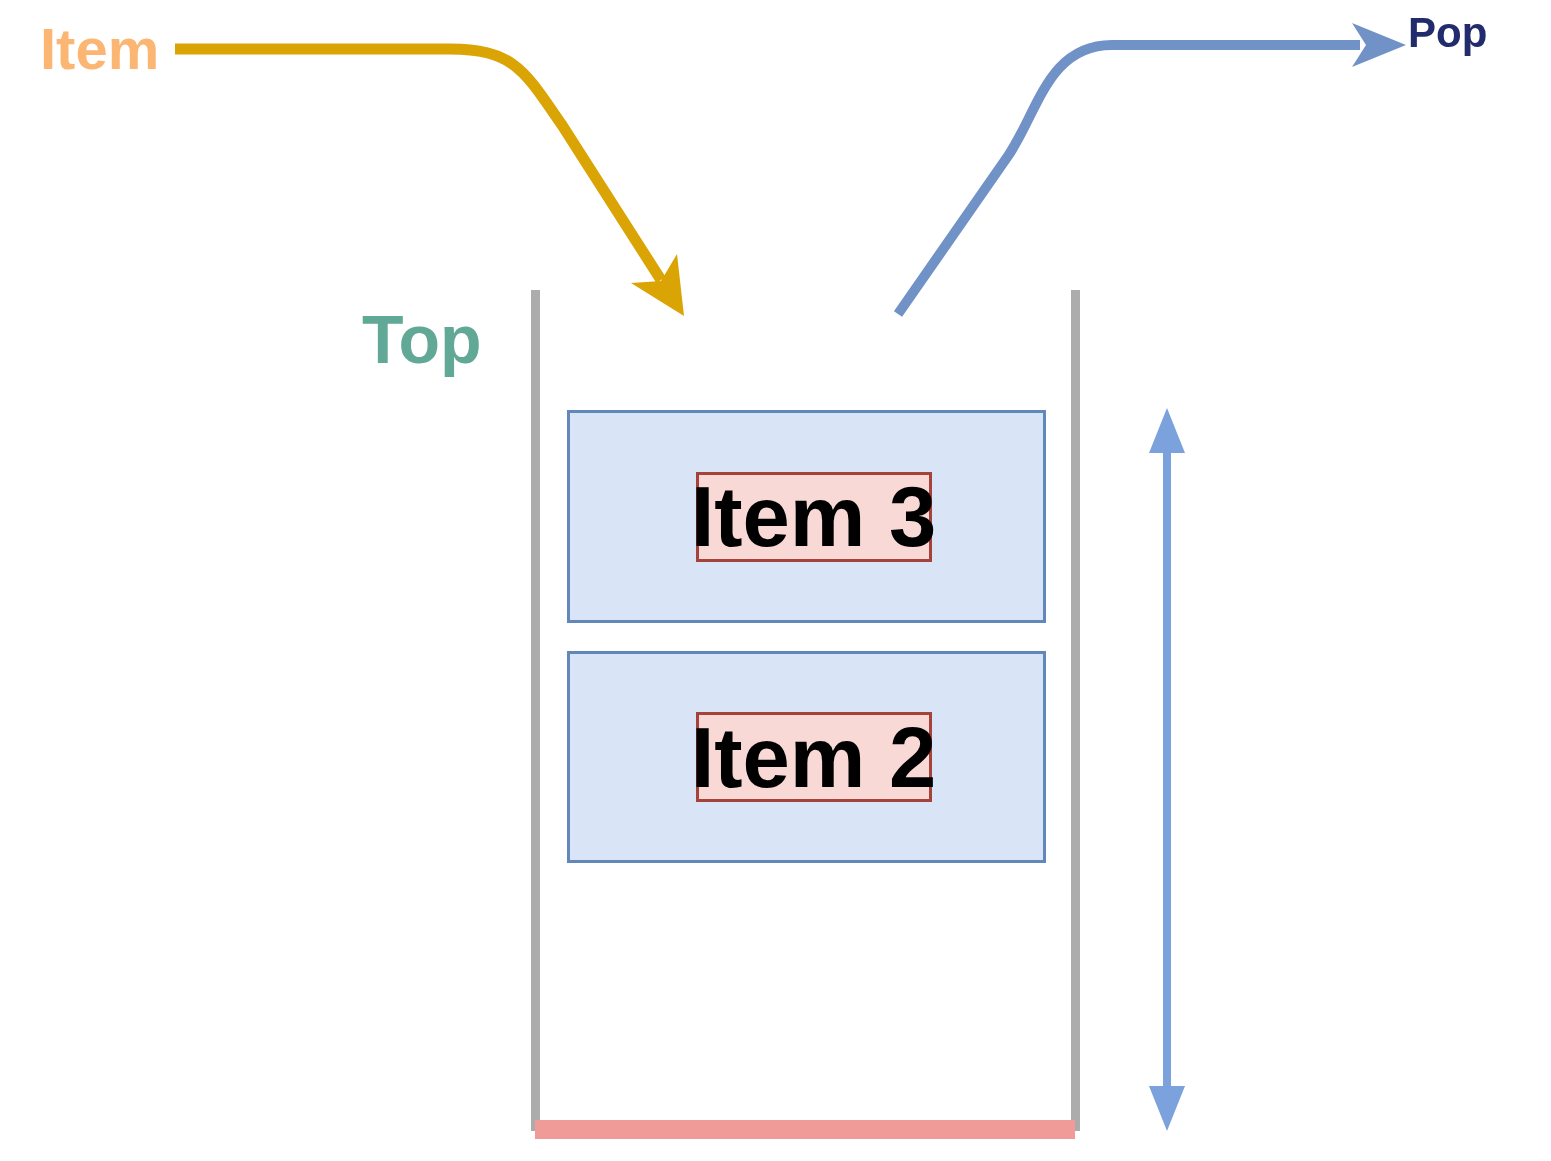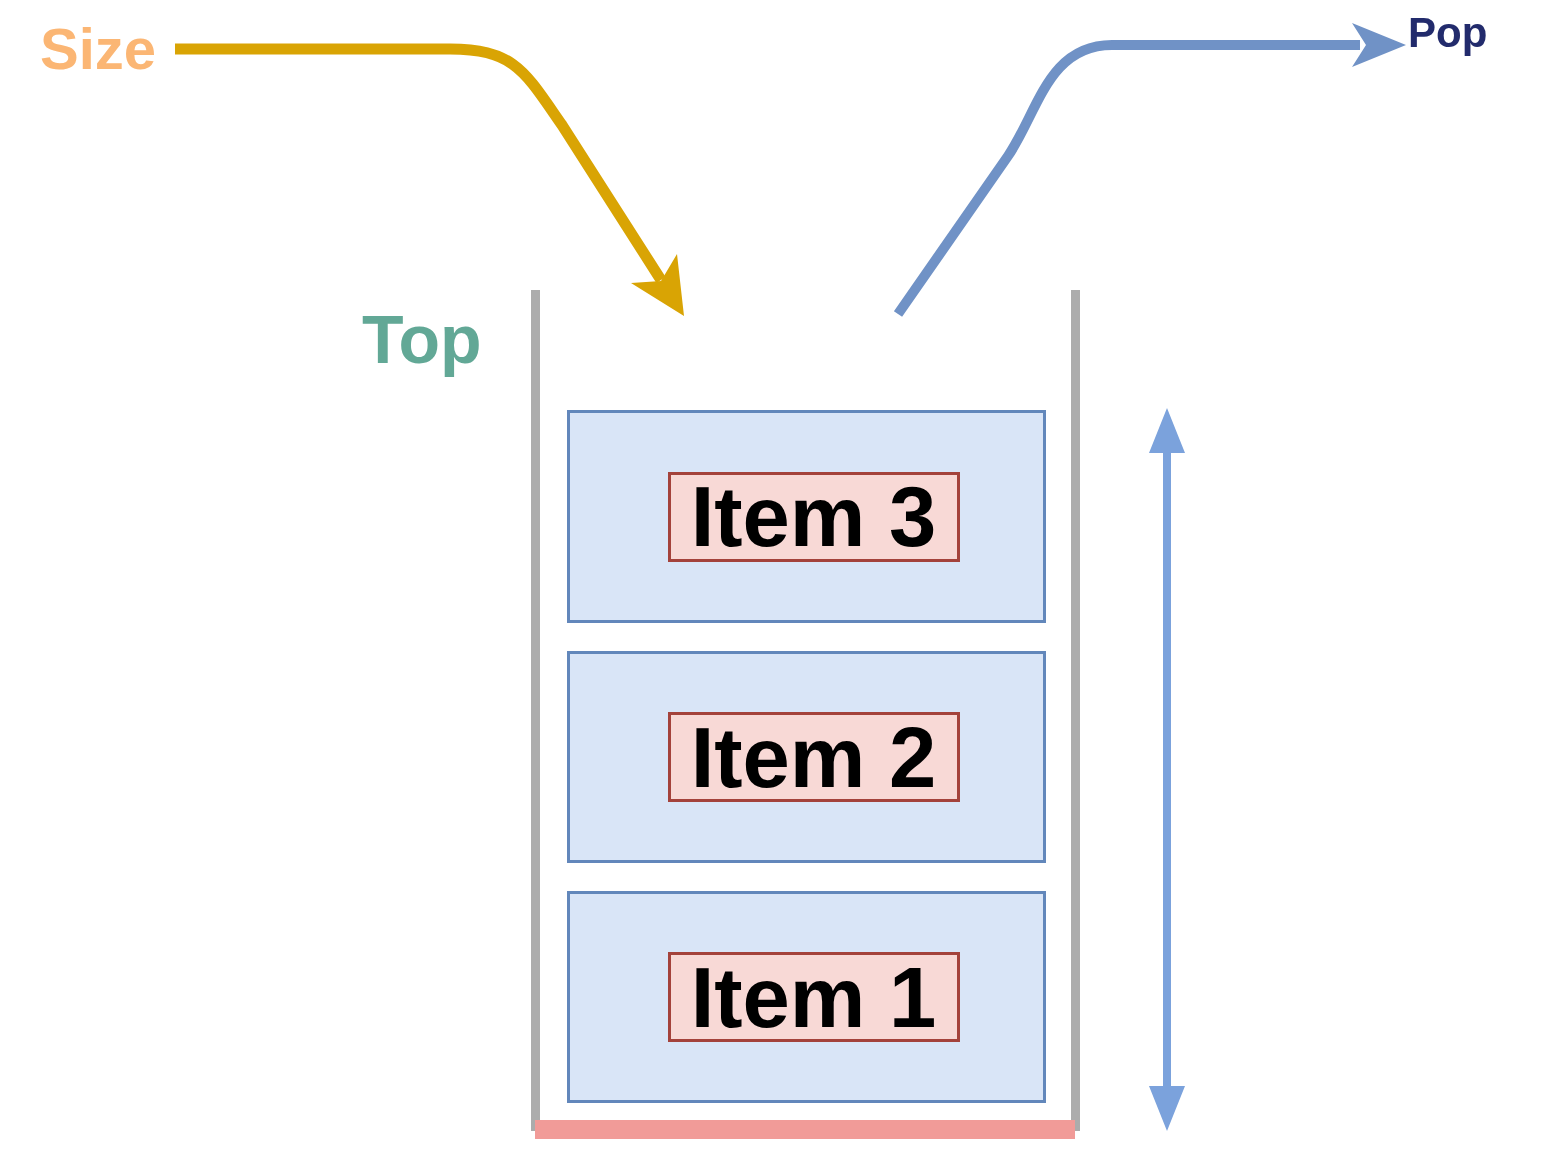--- a/index.html
+++ b/index.html
@@ -77,21 +77,21 @@
     border: 3px solid var(--item-border);
     display: flex;
     align-items: center;
     justify-content: center;
   }
   .item-0 { top: 410px; height: 213px; }
   .item-1 { top: 651px; }
   .item-2 { top: 891px; }
   .item-tag {
     box-sizing: border-box;
-    width: 292px;
+    width: 236px;
     height: 90px;
     background: var(--tag-fill);
     border: 3px solid var(--tag-border);
     color: var(--item-text);
     font-size: 85px;
     font-weight: bold;
     line-height: 1;
     display: flex;
     align-items: center;
     justify-content: center;
@@ -130,23 +130,18 @@
   <div class="item item-0">
     <div class="item-tag">
       <span>Item 3</span>
     </div>
   </div>
   <div class="item item-1">
     <div class="item-tag">
       <span>Item 2</span>
     </div>
   </div>
-  <div class="item item-2">
-    <div class="item-tag">
-      <span>Item 1</span>
-    </div>
-  </div>
 
-  <div class="lbl lbl-push">Size</div>
+  <div class="lbl lbl-push">Item</div>
   <div class="lbl lbl-pop">Pop</div>
   <div class="lbl lbl-top">Top</div>
 
 </div>
 
 </body></html>

